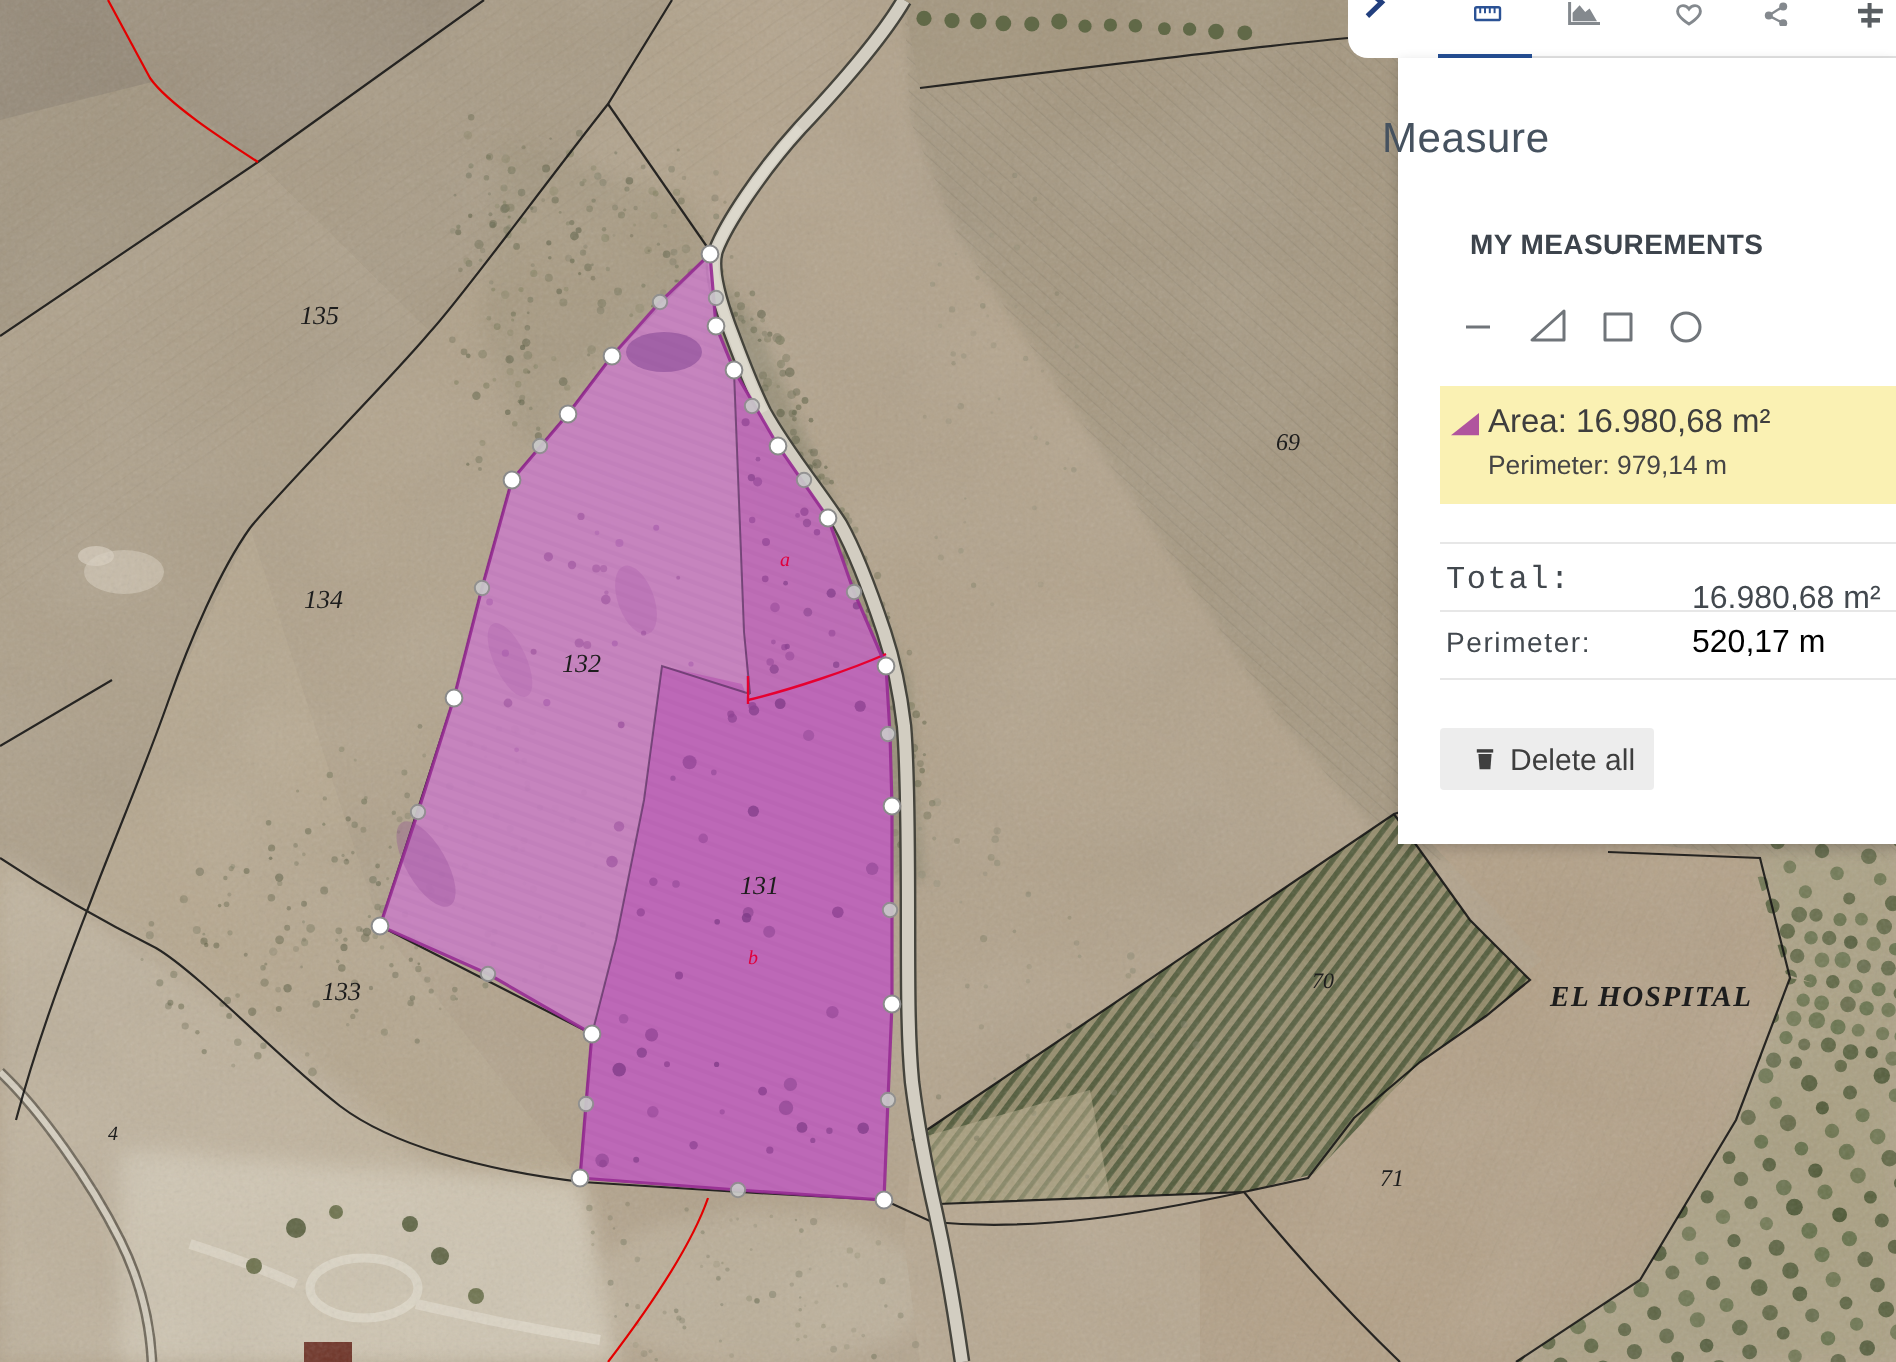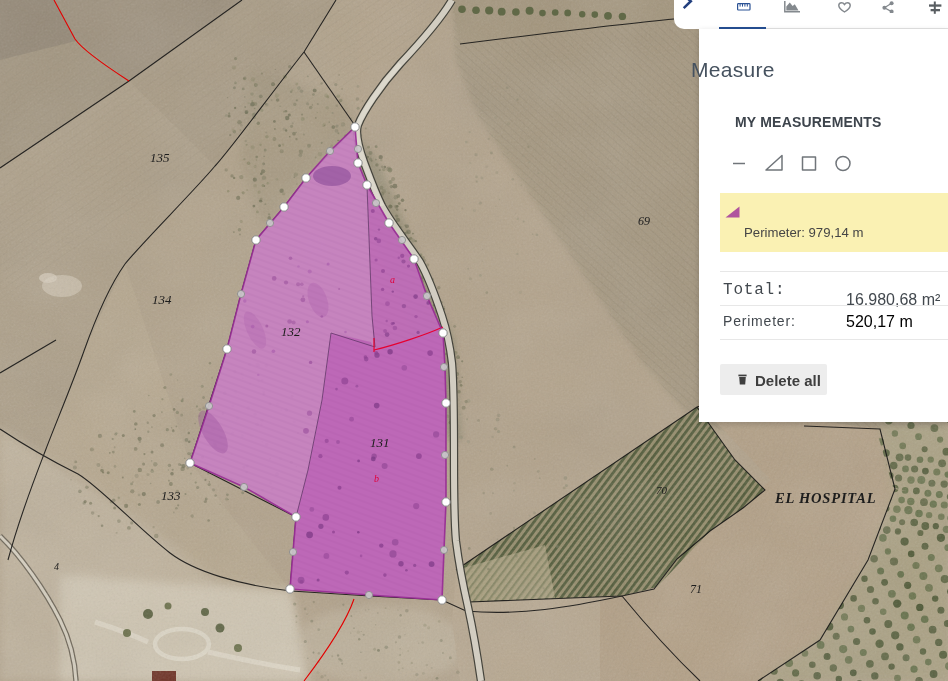--- a/index.html
+++ b/index.html
@@ -1437,26 +1437,27 @@
  <line x1="8" y1="13.5" x2="20" y2="13.5"></line>
  <path d="M41,20 L57,20 L57,5.5 Z"></path>
  <rect x="77.5" y="7" width="13" height="13"></rect>
  <circle cx="118" cy="13.5" r="7"></circle>
  </g>
 </svg>
 <div class="abs" style="left:720px;top:193px;width:228px;height:59px;background:#faf1b3;"></div>
 <svg class="abs" style="left:725px;top:206px" width="15" height="12" viewBox="0 0 15 12">
  <path d="M0.5,11.6 L14.5,11.6 L14.5,0.5 Z" fill="#b0549e"></path>
 </svg>
+<div class="abs" style="left:744px;top:201.5px;font-size:16.5px;color:#3e3e3e;">Area: 16.980,68 m²</div>
 <div class="abs" style="left:744px;top:225px;font-size:13.2px;color:#454545;">Perimeter: 979,14 m</div>
 <div class="sep" style="top:271px;"></div>
 <div class="abs" style="left:723px;top:281px;font-size:16px;letter-spacing:0.8px;color:#42484e;font-family:Liberation Mono, monospace;">Total:</div>
 <div class="abs" style="left:846px;top:281px;font-size:16px;color:#42484e;margin-top:10px;">16.980,68 m²</div>
 <div class="sep" style="top:305px;"></div>
 <div class="abs" style="left:723px;top:313px;font-size:14px;letter-spacing:0.8px;color:#42484e;">Perimeter:</div>
 <div class="abs" style="left:846px;top:313px;font-size:16px;color:#000000;">520,17 m</div>
 <div class="sep" style="top:339px;"></div>
 <div class="abs" style="left:720px;top:364px;width:107px;height:31px;background:#ededed;border-radius:2px;"></div>
 <svg class="abs" style="left:737.5px;top:374px" width="9" height="11" viewBox="0 0 9 11">
  <rect x="0.4" y="0.6" width="8.2" height="1.7" fill="#3f3f3f"></rect>
  <path d="M1.2,3 L7.8,3 L7.2,10.6 L1.8,10.6 Z" fill="#3f3f3f"></path>
 </svg>
-<div class="abs" style="left:755px;top:371.5px;font-size:15px;color:#3e3e3e;font-weight:bold;">Delete all</div>
+<div class="abs" style="left:755px;top:371.5px;font-size:15px;color:#3e3e3e;">Delete all</div>
 </div>
 </body></html>

